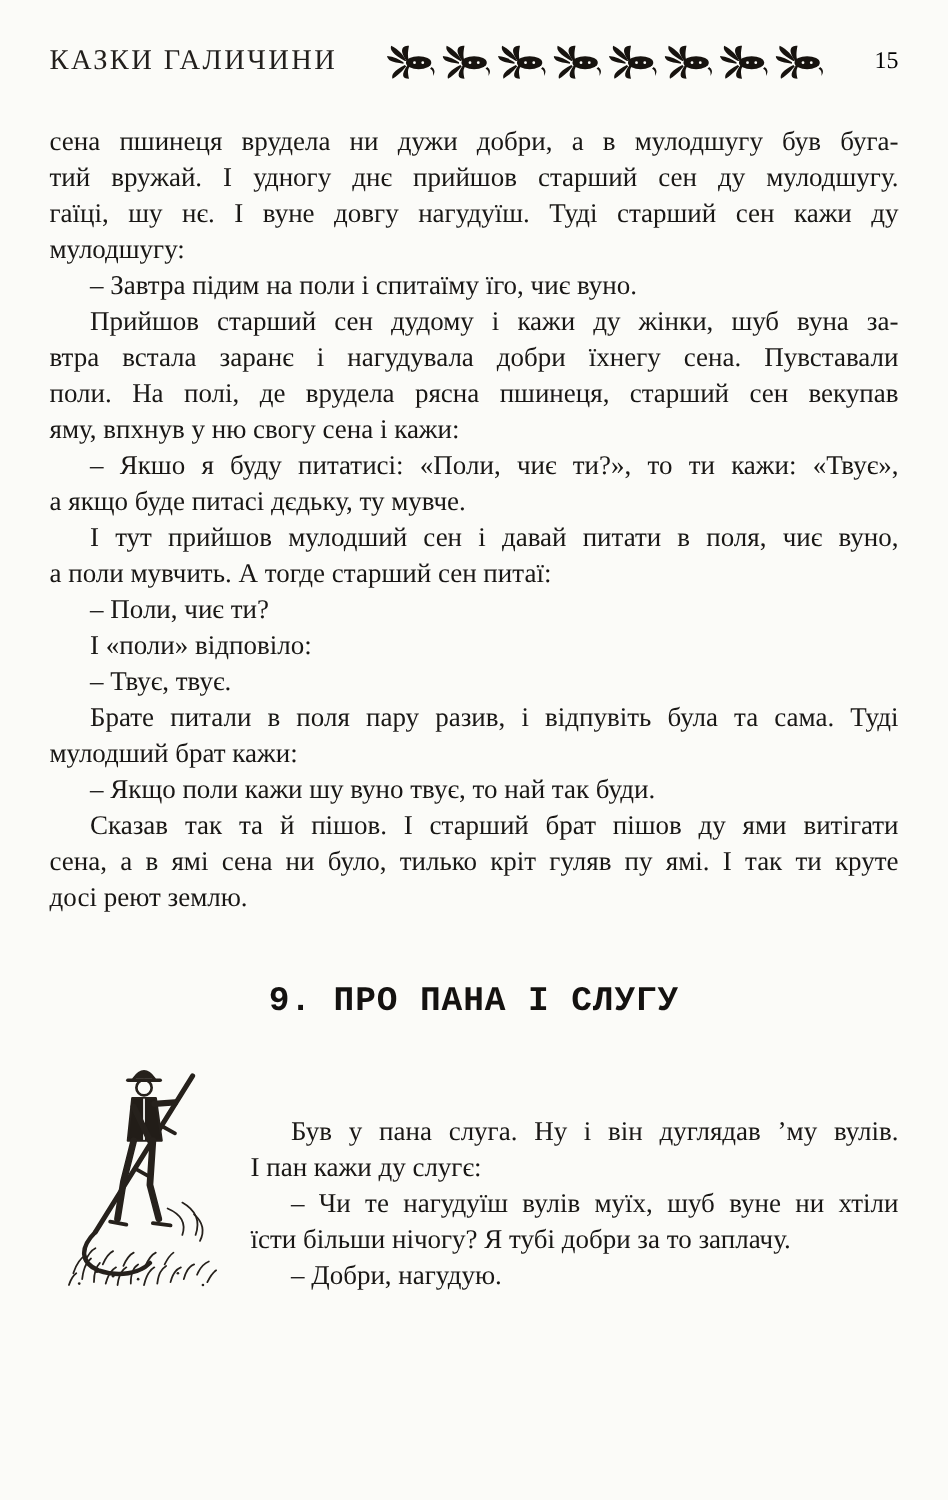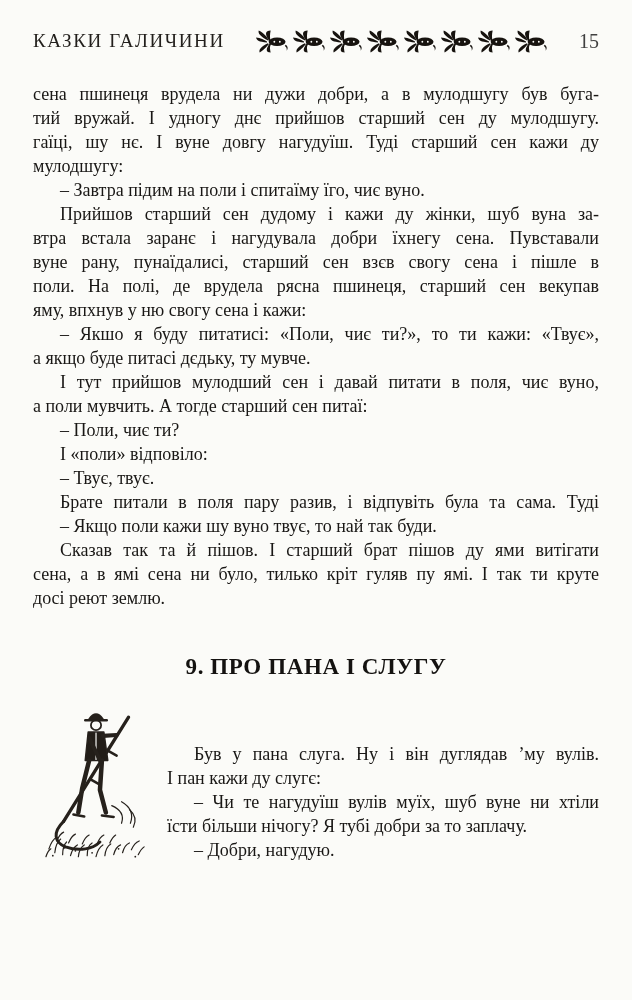--- a/index.html
+++ b/index.html
@@ -27,39 +27,39 @@
     color: #221f1c;
   }
   .ornament-row {
     flex: 1;
     display: flex; justify-content: center; align-items: center;
     gap: 4px;
     margin: 0 12px;
   }
   .fleuron { width: 33px; height: 27px; display: block; }
   .page-number {
-    font-size: 20px;
-    color: #404040;
+    font-size: 16px;
+    color: #000000;
     white-space: nowrap;
   }
   
   .story-text {
     margin-top: 26px;
     font-size: 18px;
     line-height: 24px;
     color: #191715;
   }
   .line { height: 24px; text-align: left; }
   .line.just { text-align: justify; text-align-last: justify; }
   .line.indent { text-indent: 27px; }
   
   .story-heading { margin-top: 42px; text-align: center; }
   .story-title {
     font-size: 23px; font-weight: bold; letter-spacing: 0.6px;
-    line-height: 30px; color: #141210;
+    line-height: 30px; color: #141210; font-family: Liberation Mono, monospace;
   }
   .story-subtitle {
     font-size: 21.5px; font-weight: bold; letter-spacing: 0.4px;
     line-height: 30px; margin-top: 2px; color: #141210;
   }
   
   .story-9-body {
     display: flex;
     margin-top: 28px;
     align-items: flex-end;
@@ -129,31 +129,31 @@
   </div>
 
   <div class="story-text" id="story8-lines">
       <div class="line just">сена пшинеця врудела ни дужи добри, а в мулодшугу був буга-</div>
       <div class="line just">тий вружай. І удногу днє прийшов старший сен ду мулодшугу.</div>
       <div class="line just">гаїці, шу нє. І вуне довгу нагудуїш. Туді старший сен кажи ду</div>
       <div class="line">мулодшугу:</div>
       <div class="line indent">– Завтра підим на поли і спитаїму їго, чиє вуно.</div>
       <div class="line indent just">Прийшов старший сен дудому і кажи ду жінки, шуб вуна за-</div>
       <div class="line just">втра встала заранє і нагудувала добри їхнегу сена. Пувставали</div>
-      <div class="line just">вуне рану, пунаїдалисі, старший сен взєв свогу сена і пішле в</div>
       <div class="line just">поли. На полі, де врудела рясна пшинеця, старший сен векупав</div>
       <div class="line">яму, впхнув у ню свогу сена і кажи:</div>
       <div class="line indent just">– Якшо я буду питатисі: «Поли, чиє ти?», то ти кажи: «Твує»,</div>
       <div class="line">а якщо буде питасі дєдьку, ту мувче.</div>
       <div class="line indent just">І тут прийшов мулодший сен і давай питати в поля, чиє вуно,</div>
       <div class="line">а поли мувчить. А тогде старший сен питаї:</div>
       <div class="line indent">– Поли, чиє ти?</div>
       <div class="line indent">І «поли» відповіло:</div>
       <div class="line indent">– Твує, твує.</div>
       <div class="line indent just">Брате питали в поля пару разив, і відпувіть була та сама. Туді</div>
+      <div class="line">мулодший брат кажи:</div>
       <div class="line indent">– Якщо поли кажи шу вуно твує, то най так буди.</div>
       <div class="line indent just">Сказав так та й пішов. І старший брат пішов ду ями витігати</div>
       <div class="line just">сена, а в ямі сена ни було, тилько кріт гуляв пу ямі. І так ти круте</div>
       <div class="line">досі реют землю.</div>
     </div>
 
   <div class="story-heading">
     <div class="story-title">9. ПРО ПАНА І СЛУГУ</div>
   </div>
 

